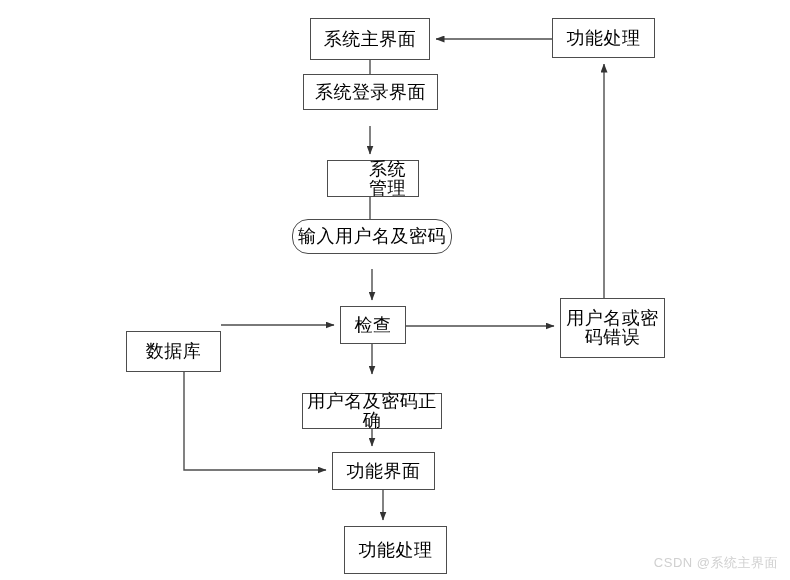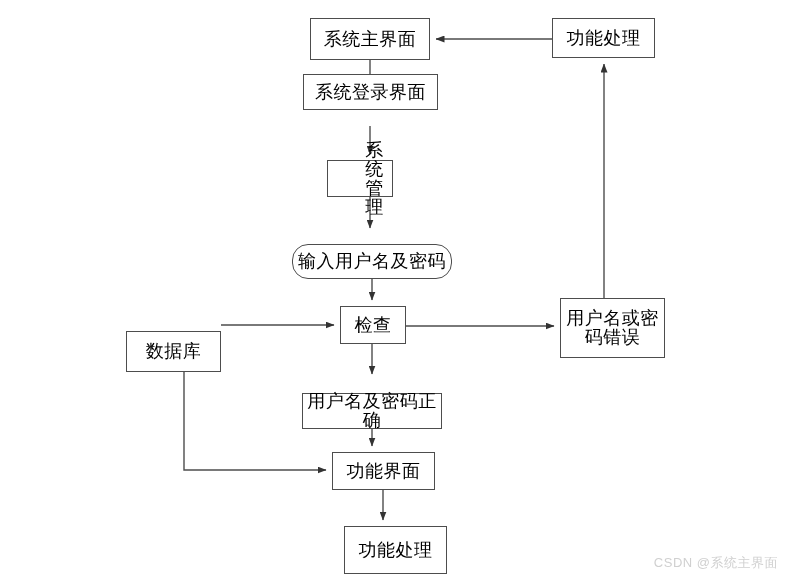--- a/index.html
+++ b/index.html
@@ -87,24 +87,24 @@
   <div id="node-layer">
       <div class="node" style="left: 310px; top: 18px; width: 120px; height: 42px; border-color: rgb(77, 77, 77);">
         <span class="label">系统主界面</span>
       </div>
       <div class="node" style="left: 552px; top: 18px; width: 103px; height: 40px; border-color: rgb(77, 77, 77);">
         <span class="label">功能处理</span>
       </div>
       <div class="node" style="left: 303px; top: 74px; width: 135px; height: 36px; border-color: rgb(77, 77, 77);">
         <span class="label">系统登录界面</span>
       </div>
-      <div class="node" style="left: 327px; top: 160px; width: 66px; height: 37px; border-color: rgb(77, 77, 77); padding-left: 29px;">
+      <div class="node" style="left: 327px; top: 160px; width: 92px; height: 37px; border-color: rgb(77, 77, 77); padding-left: 29px;">
         <span class="label">系统管理</span>
       </div>
-      <div class="node" style="left: 292px; top: 244px; width: 160px; height: 35px; border-color: rgb(77, 77, 77); border-radius: 16px;">
+      <div class="node" style="left: 292px; top: 219px; width: 160px; height: 35px; border-color: rgb(77, 77, 77); border-radius: 16px;">
         <span class="label">输入用户名及密码</span>
       </div>
       <div class="node" style="left: 126px; top: 303px; width: 95px; height: 41px; border-color: rgb(77, 77, 77); margin-top: 28px;">
         <span class="label">数据库</span>
       </div>
       <div class="node" style="left: 340px; top: 306px; width: 66px; height: 38px; border-color: rgb(77, 77, 77);">
         <span class="label">检查</span>
       </div>
       <div class="node" style="left: 560px; top: 298px; width: 105px; height: 60px; border-color: rgb(77, 77, 77);">
         <span class="label">用户名或密

